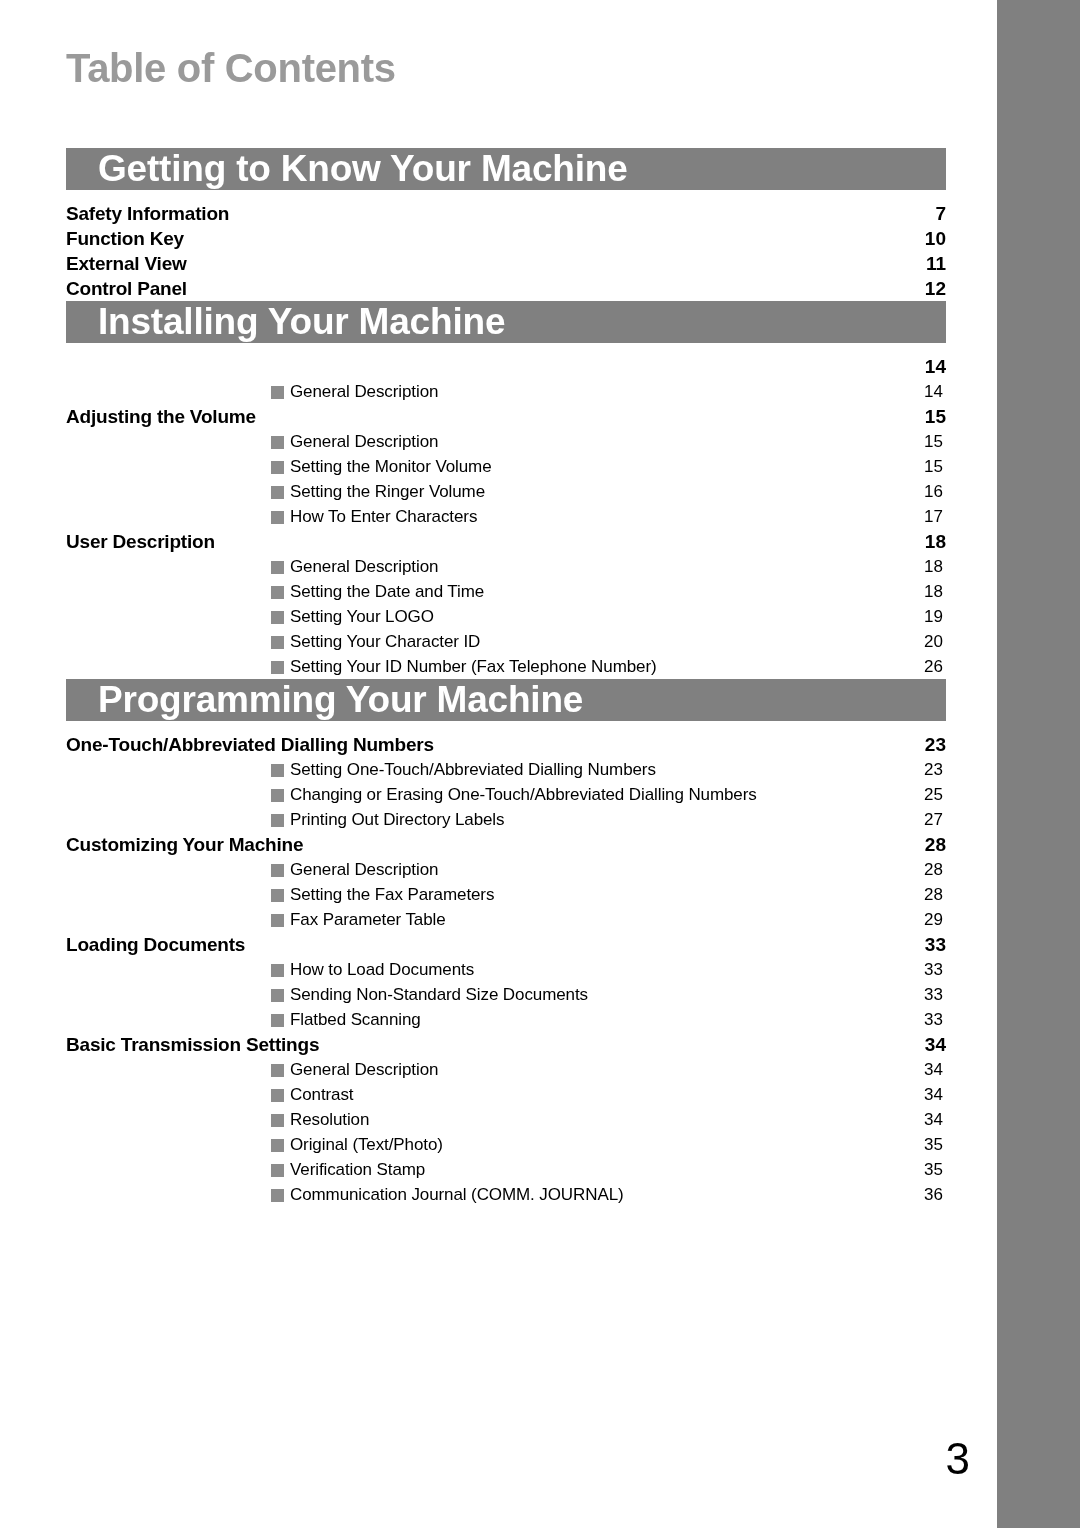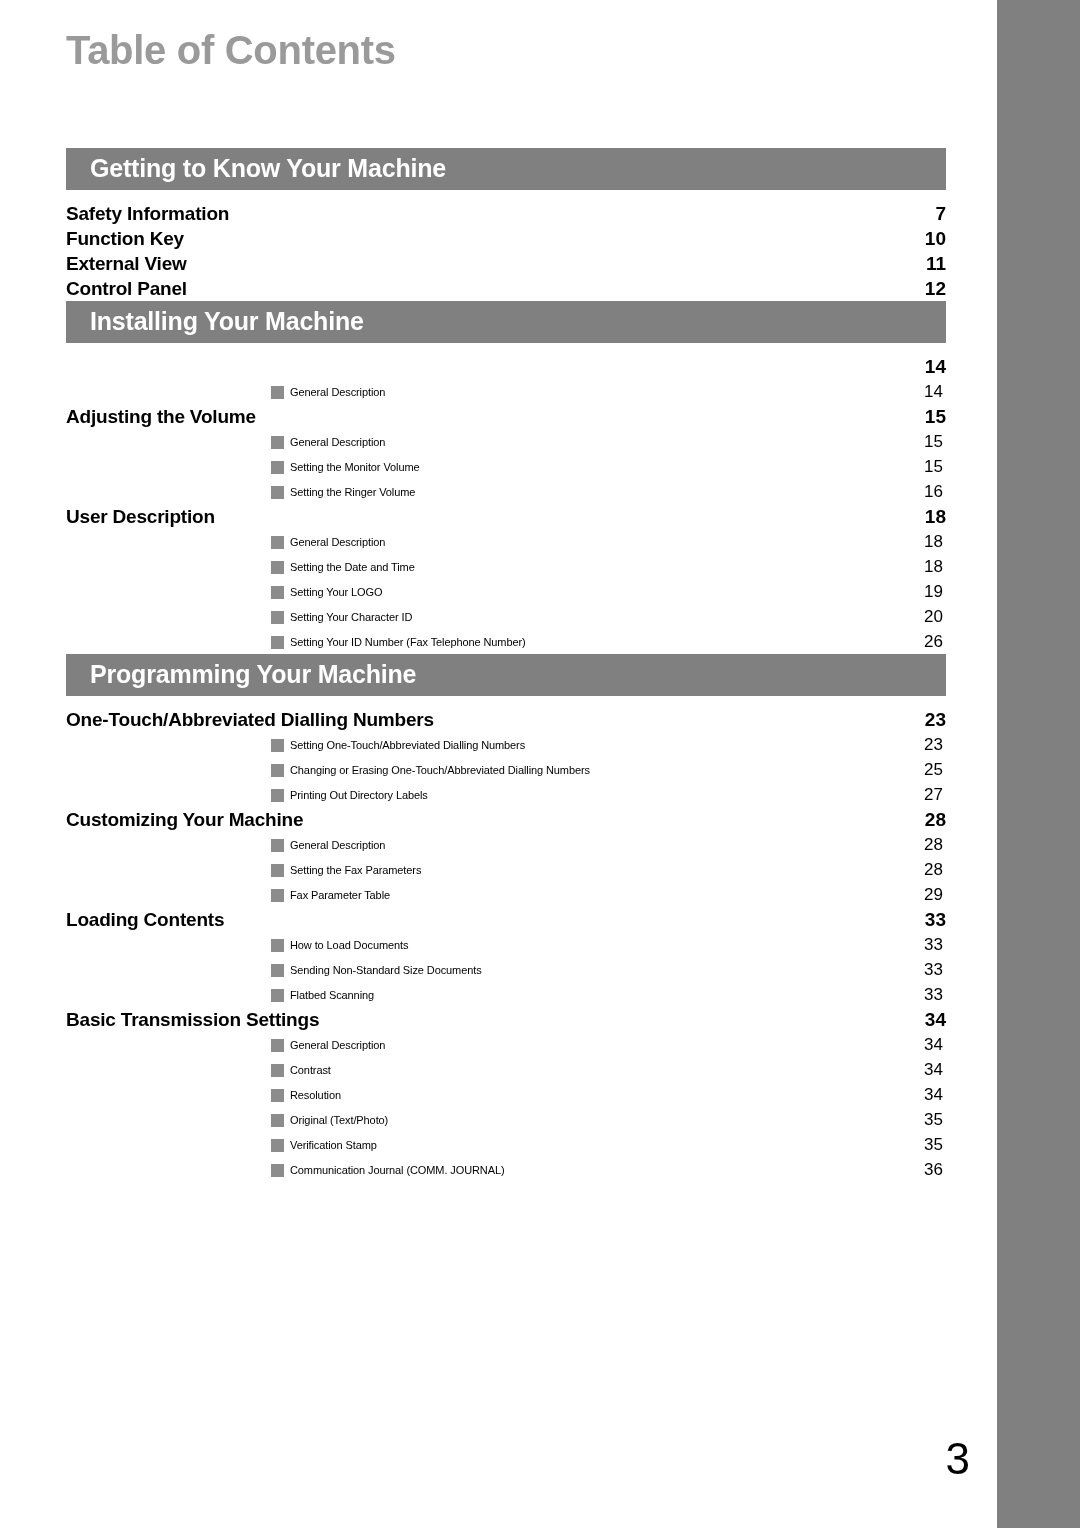--- a/index.html
+++ b/index.html
@@ -30,21 +30,21 @@
     top: 0;
     left: 0;
     width: 997px;
     height: 1528px;
     background: #ffffff;
   }
 
   .page-title {
     position: absolute;
     left: 66px;
-    top: 28px;
+    top: 46px;
     font-size: 40px;
     font-weight: bold;
     color: #9a9a9a;
     letter-spacing: -0.3px;
     white-space: nowrap;
   }
 
   .toc {
     position: absolute;
     left: 66px;
@@ -59,24 +59,24 @@
     background: #808080;
     height: 42px;
     width: 880px;
     box-sizing: border-box;
     display: flex;
     align-items: center;
     margin-bottom: 11px;
   }
   .section-bar .bar-label {
     color: #ffffff;
-    font-size: 25px;
+    font-size: 37px;
     font-weight: bold;
     letter-spacing: -0.2px;
-    padding-left: 24px;
+    padding-left: 32px;
     white-space: nowrap;
     line-height: 1;
     margin-top: -2px;
   }
 
   
   .entry {
     display: flex;
     align-items: center;
     width: 880px;
@@ -94,21 +94,21 @@
   .entry .label {
     color: #000000;
     flex: 0 0 auto;
   }
   .entry-main .label {
     font-size: 19px;
     font-weight: bold;
     letter-spacing: -0.2px;
   }
   .entry-sub .label {
-    font-size: 11px;
+    font-size: 17px;
     font-weight: normal;
     letter-spacing: -0.1px;
   }
 
   .leader {
     flex: 1 1 auto;
     overflow: hidden;
     position: relative;
     min-width: 6px;
   }
@@ -242,20 +242,27 @@
           <span class="leader"></span>
           <span class="pageno">15</span>
         </div>
         <div class="entry entry-sub">
           <span class="sub-indent"></span>
           <span class="bullet"></span>
           <span class="label">Setting the Ringer Volume</span>
           <span class="leader"></span>
           <span class="pageno">16</span>
         </div>
+        <div class="entry entry-sub">
+          <span class="sub-indent"></span>
+          <span class="bullet"></span>
+          <span class="label">How To Enter Characters</span>
+          <span class="leader"></span>
+          <span class="pageno">17</span>
+        </div>
         <div class="entry entry-main">
           <span class="label">User Description</span>
           <span class="leader"></span>
           <span class="pageno">18</span>
         </div>
         <div class="entry entry-sub">
           <span class="sub-indent"></span>
           <span class="bullet"></span>
           <span class="label">General Description</span>
           <span class="leader"></span>
@@ -342,21 +349,21 @@
         <div class="entry entry-sub">
           <span class="sub-indent"></span>
           <span class="bullet"></span>
           <span class="label">Fax Parameter Table</span>
           <span class="leader"></span>
           <span class="pageno">29</span>
         </div>
       </div>
       <div class="section">
         <div class="entry entry-main">
-          <span class="label">Loading Contents</span>
+          <span class="label">Loading Documents</span>
           <span class="leader"></span>
           <span class="pageno">33</span>
         </div>
         <div class="entry entry-sub">
           <span class="sub-indent"></span>
           <span class="bullet"></span>
           <span class="label">How to Load Documents</span>
           <span class="leader"></span>
           <span class="pageno">33</span>
         </div>

